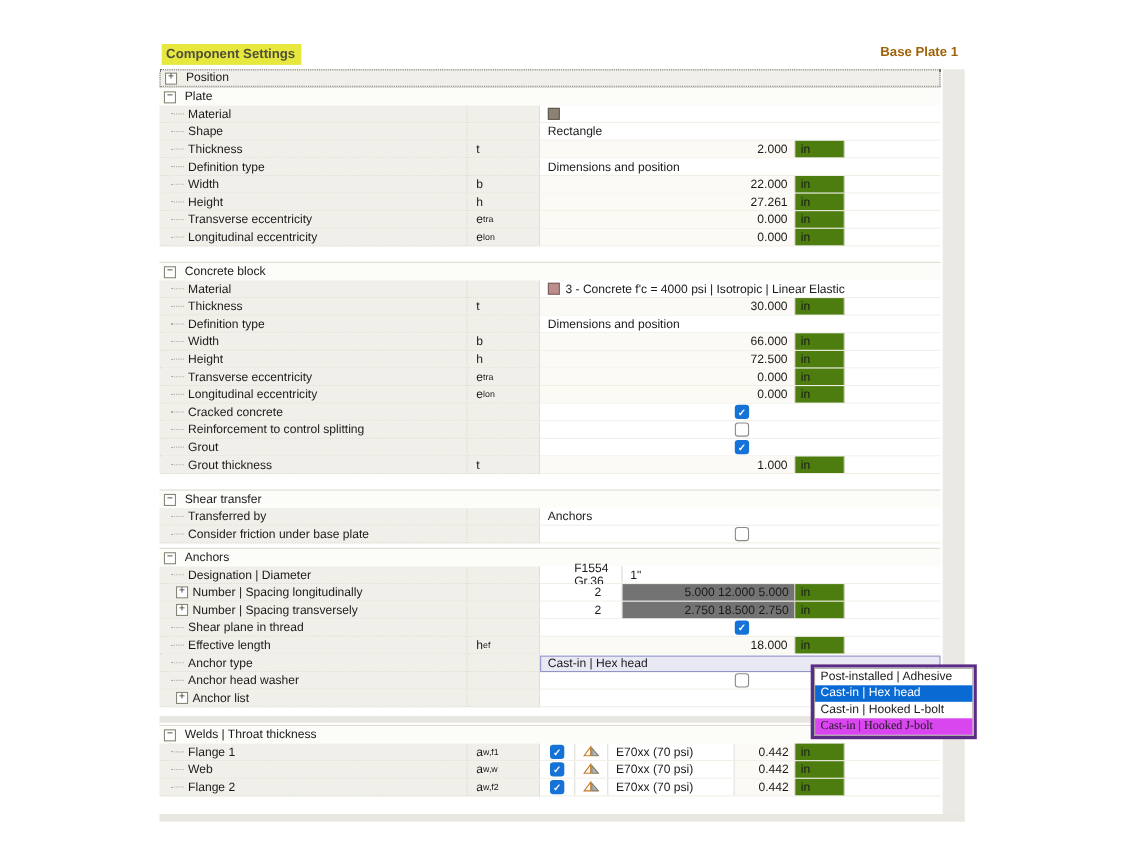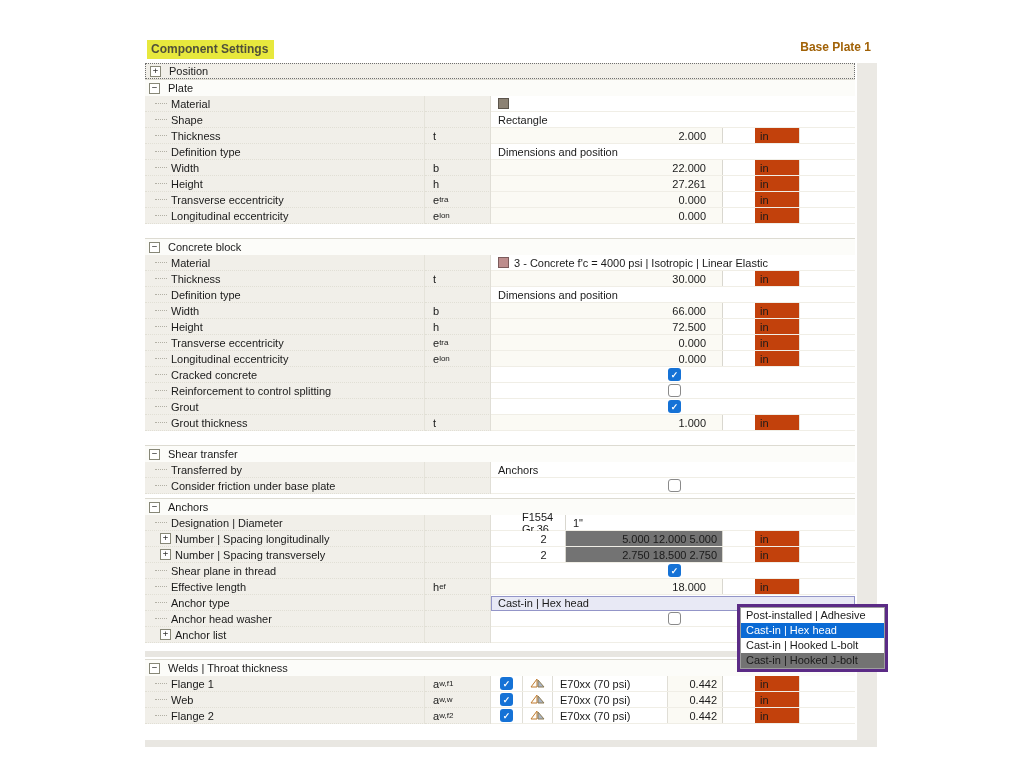--- a/index.html
+++ b/index.html
@@ -20,24 +20,24 @@
   .row{height:16px;display:flex;align-items:stretch;}
   .rows{position:relative;}
   .rows::before{content:"";position:absolute;left:9px;top:0;bottom:7px;border-left:1px dotted #b5b3a8;}
 
   .c-label{width:280px;display:flex;align-items:center;background:#f1efe9;
            border-bottom:1px dotted #e1dfd5;border-right:1px solid #e5e3da;box-sizing:border-box;position:relative;z-index:1;}
   .c-label.leaf::before{content:"";width:12px;border-top:1px dotted #b2b0a5;margin:0 4px 0 10px;flex:none;}
   .c-sym{width:66px;display:flex;align-items:center;background:#f1efe9;
          border-bottom:1px dotted #e1dfd5;border-right:1px solid #e0ded6;box-sizing:border-box;padding-left:8px;}
   .c-val{width:364px;display:flex;align-items:stretch;border-bottom:1px solid #f0eee6;box-sizing:border-box;background:#fff;}
-  .vnum{width:232px;display:flex;align-items:center;justify-content:flex-end;padding-right:16px;
+  .vnum{width:232px;display:flex;align-items:center;justify-content:flex-end;padding-right:6px;
         border-right:1px solid #d9d7cf;box-sizing:border-box;background:#fbfaf4;}
   .vunit{width:45px;display:flex;align-items:center;padding-left:5px;border-right:1px solid #e6e4dc;
-         box-sizing:border-box;background:#c2410c;margin-left:32px;}
+         box-sizing:border-box;background:#4d7c0f;}
   .vfill{flex:1;}
   .text-val{padding-left:7px;display:flex;align-items:center;white-space:nowrap;overflow:hidden;}
   .swatch{width:11px;height:11px;margin-right:5px;border:1px solid rgba(0,0,0,0.35);box-sizing:border-box;flex:none;}
 
   .sec-header{background:#fcfcf9;border-top:1px solid #dddbd2;display:flex;align-items:center;}
   .expander{width:9px;height:9px;border:1px solid #878777;background:#fff;font-size:9px;line-height:7px;
             text-align:center;color:#333;flex:none;font-family:"DejaVu Sans Mono",monospace;}
   .expander.lvl0{margin-left:4px;margin-right:8px;}
   .expander.lvl1{margin-left:15px;margin-right:4px;position:relative;z-index:1;}
   .sec-title{white-space:nowrap;}
@@ -68,21 +68,21 @@
 
   .gap-a{height:14px;} .gap-b{height:4px;} .gap-c{height:8px;} .gap-d{height:2px;}
   .band{height:6px;background:#e8e6e1;}
   .tail{height:16px;}
 
   .dd-annot{position:absolute;left:592px;top:541px;width:151px;height:68px;border:3px solid #5b2b86;
             background:#fff;box-sizing:border-box;z-index:5;}
   .dd-list{border:1px solid #9e9e9e;height:100%;box-sizing:border-box;background:#fff;}
   .dd-item{height:15px;line-height:15px;padding-left:5px;white-space:nowrap;overflow:hidden;}
   .dd-item.selected{background:#0a6ad4;color:#fff;}
-  .dd-item.hoverish{background:#737373;}
+  .dd-item.hoverish{background:#d946ef;font-family:Liberation Serif, serif;}
 
   sub{font-size:8px;line-height:1;}
 </style>
 </head>
 <body>
 
 <div class="panel">
   <div class="panel-header">
     <span class="title-hl">Component Settings</span>
     <span class="context">Base Plate 1</span>

